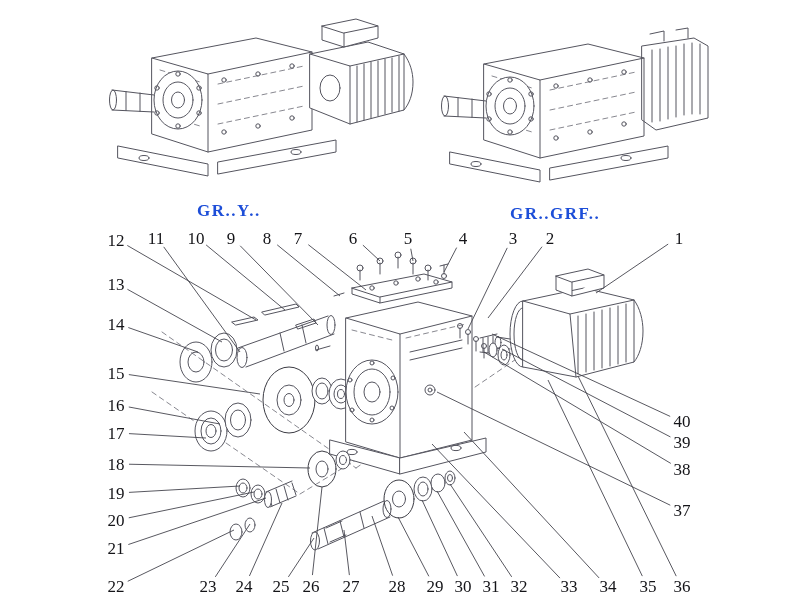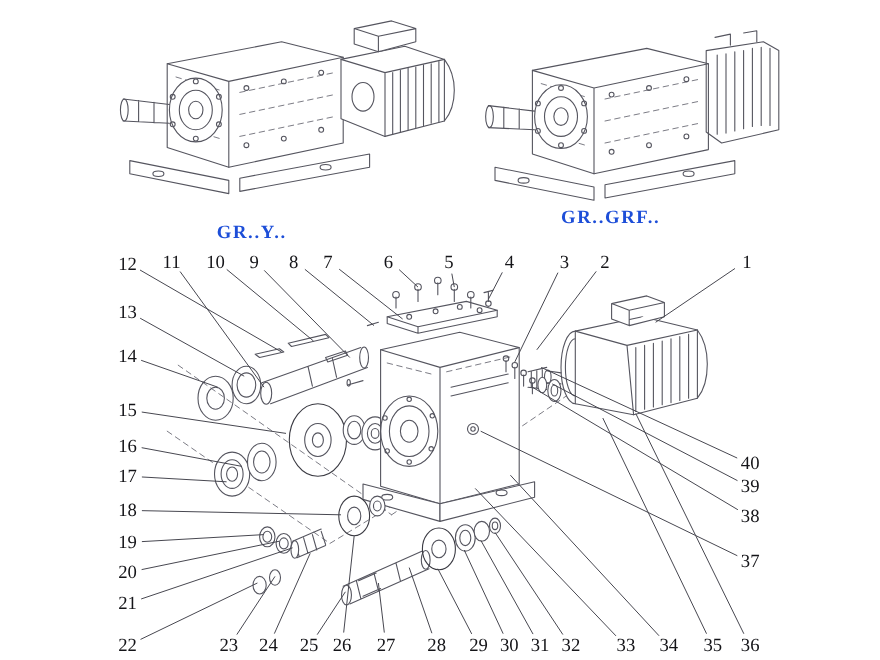--- a/index.html
+++ b/index.html
@@ -1,21 +1,21 @@
 <!DOCTYPE html>
 <html><head>
 <meta charset="utf-8">
 <style>
   html,body{margin:0;padding:0;background:#fff;}
   .canvas{position:relative;width:800px;height:600px;background:#ffffff;overflow:hidden;
           font-family:"Liberation Serif",serif;}
   .canvas svg{position:absolute;left:0;top:0;}
   .variant-label{position:absolute;font-weight:bold;font-size:17px;letter-spacing:1.5px;color:#1d4ed8;white-space:nowrap;}
   .label-gry{left:197px;top:201px;}
-  .label-grf{left:510px;top:188px;}
+  .label-grf{left:510px;top:204px;}
   .art path,.art ellipse,.art circle{stroke:#55555f;fill:none;stroke-width:1;stroke-linecap:round;stroke-linejoin:round;}
   .art .solid{fill:#ffffff;}
   .art .dash{stroke-dasharray:5 4;stroke-width:.8;stroke:#6a6a74;}
   .art .rim{stroke:#3b3b43;}
   .callout-text{font-family:"Liberation Serif",serif;font-size:17px;fill:#141418;}
   .leader{stroke:#45454e;stroke-width:.9;fill:none;}
 </style>
 </head>
 <body>
 

